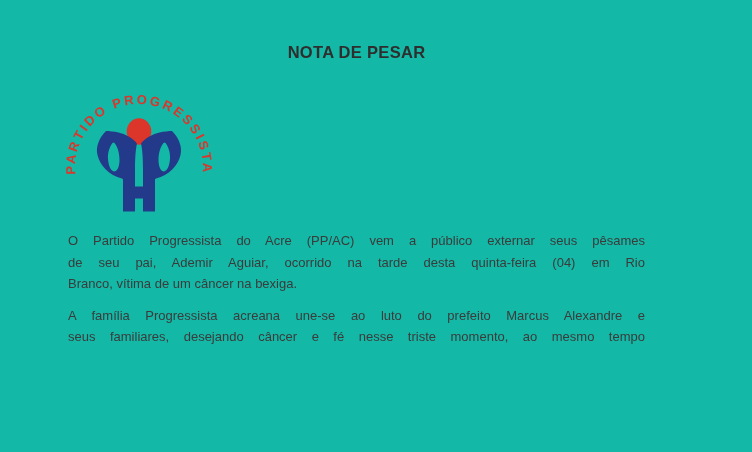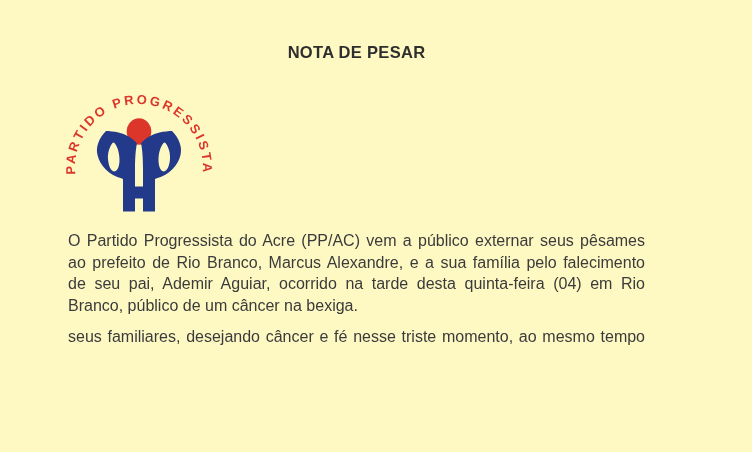--- a/index.html
+++ b/index.html
@@ -1,20 +1,20 @@
 <!DOCTYPE html>
 <html><head>
 <meta charset="utf-8">
 <style>
   html, body { margin: 0; padding: 0; background: #ffffff; }
   .page {
     position: relative;
     width: 752px;
     height: 452px;
-    background: #fef9c3;
+    background: #14b8a6;
     overflow: hidden;
     font-family: "Liberation Sans", "DejaVu Sans", sans-serif;
   }
   .doc-title {
     position: absolute;
     left: 68px;
     top: 43px;
     width: 577px;
     text-align: center;
     font-size: 16.5px;
@@ -33,21 +33,21 @@
     font-family: "Liberation Sans", "DejaVu Sans", sans-serif;
     font-size: 13px;
     font-weight: bold;
     letter-spacing: 2.5px;
   }
   .body-text {
     position: absolute;
     left: 68px;
     top: 230px;
     width: 577px;
-    font-size: 16px;
+    font-size: 13px;
     line-height: 21.5px;
     color: #3b3b3b;
   }
   .paragraph { margin: 0 0 10px 0; }
   .line {
     text-align: justify;
     text-align-last: justify;
   }
   .line.line-last {
     text-align: left;
@@ -112,24 +112,24 @@
                Z" fill="#233a8a"></path>
 
       <rect x="60" y="96.5" width="32" height="12" fill="#233a8a"></rect>
     </svg>
   </div>
 
   <div class="body-text">
 
     <div class="paragraph">
       <div class="line">O Partido Progressista do Acre (PP/AC) vem a público externar seus pêsames</div>
-      <div class="line">ao prefeito de Rio Branco, Marcus Alexandre, e a sua família pelo falecimento</div>
       <div class="line">de seu pai, Ademir Aguiar, ocorrido na tarde desta quinta-feira (04) em Rio</div>
-      <div class="line line-last">Branco, público de um câncer na bexiga.</div>
+      <div class="line line-last">Branco, vítima de um câncer na bexiga.</div>
     </div>
 
     <div class="paragraph">
+      <div class="line">A família Progressista acreana une-se ao luto  do prefeito Marcus Alexandre e</div>
       <div class="line">seus familiares,  desejando câncer e fé nesse triste momento, ao mesmo tempo</div>
     </div>
 
   </div>
 
 </div>
 
 </body></html>

